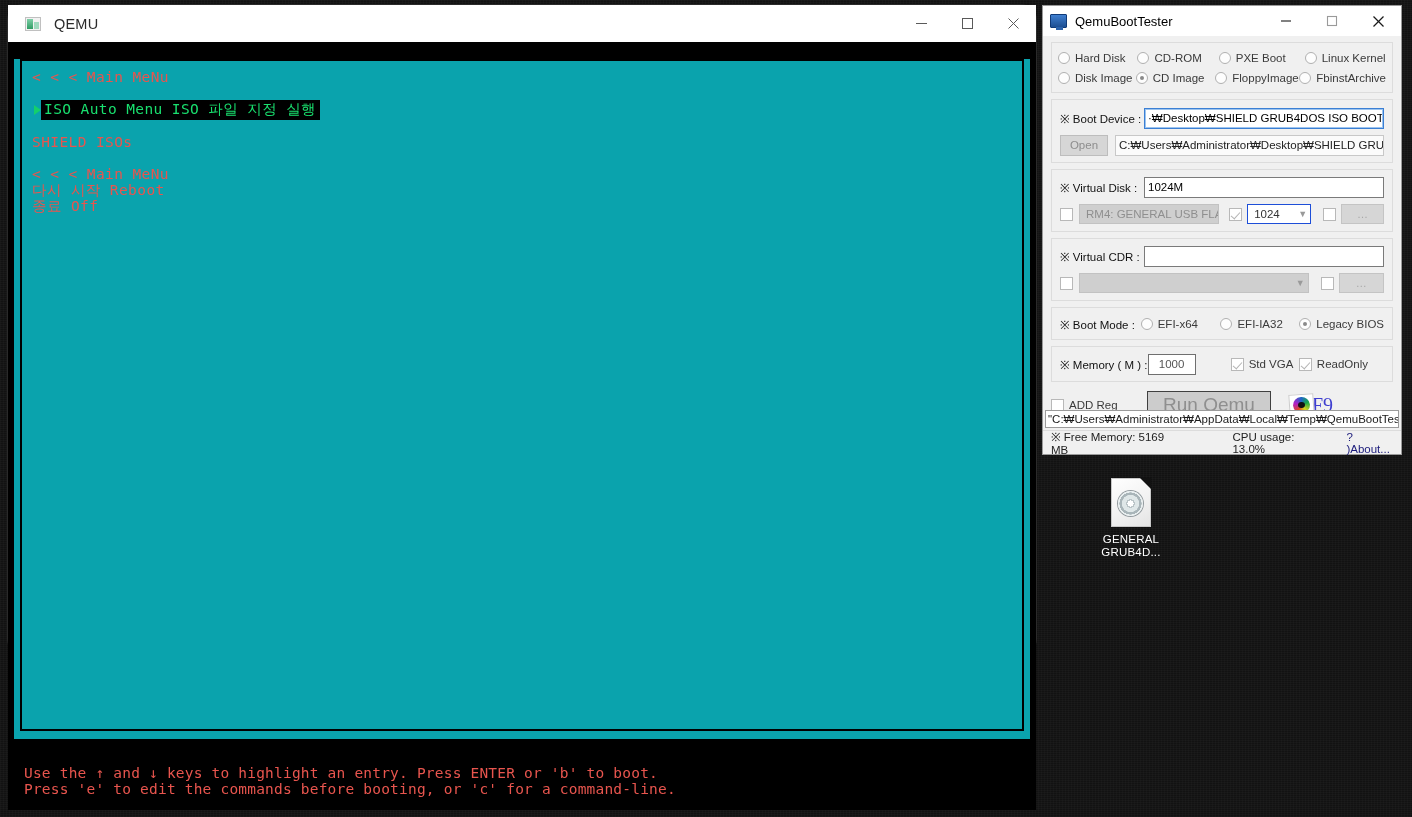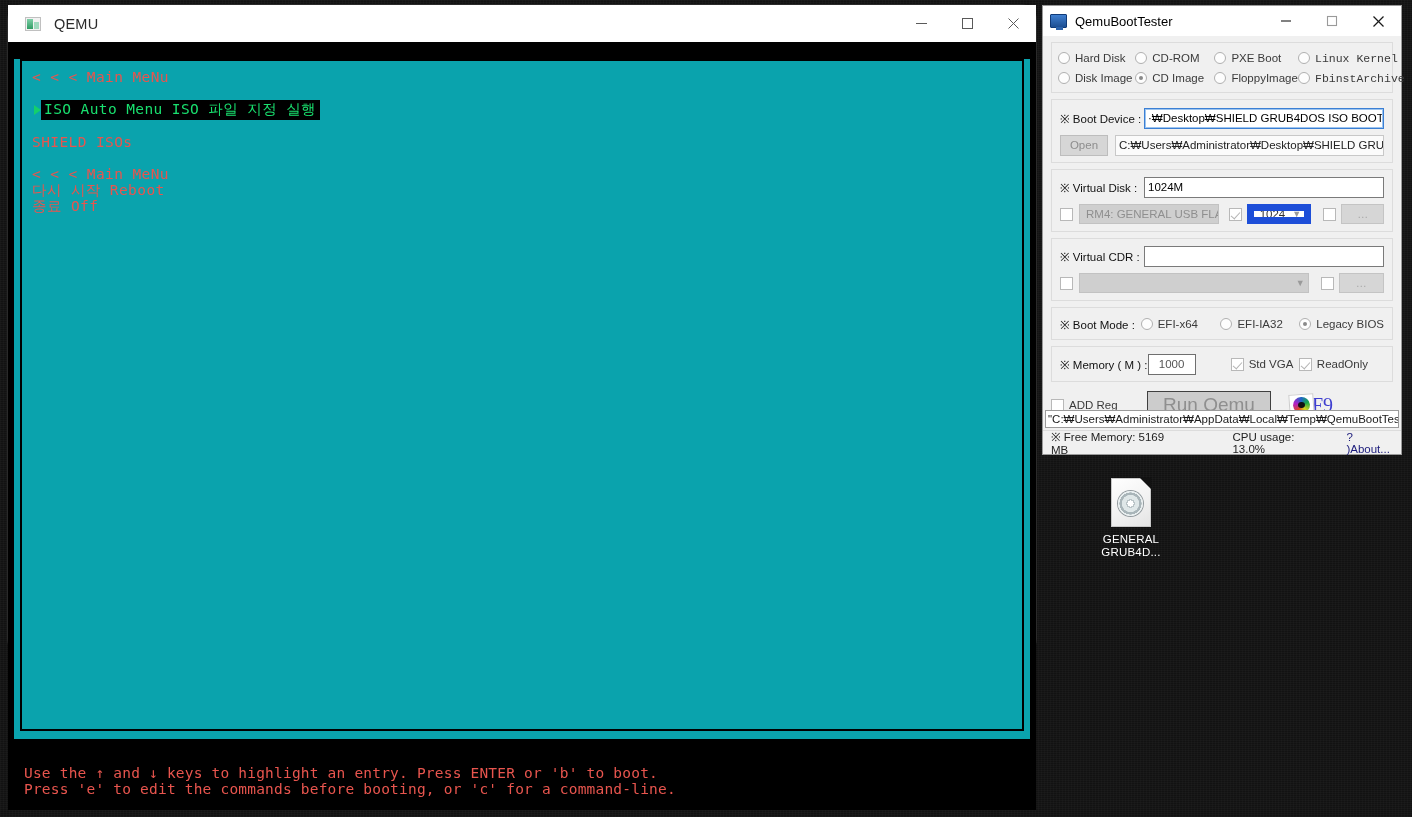--- a/index.html
+++ b/index.html
@@ -241,21 +241,21 @@
     border: 1px solid #dcdcdc;
     background: #f0f0f0;
     box-sizing: border-box;
   }
   #group-devices { margin-top: 6px; padding: 5px 6px 4px 6px; }
   .radio-row { display: flex; align-items: center; height: 20px; }
   .radio-cell { display:flex; align-items:center; }
   .radio-cell.c1 { width: 86px; }
   .radio-cell.c2 { width: 88px; }
   .radio-cell.c3 { width: 93px; text-align: center; }
-  .radio-cell.c4 { width: 88px; font-family: Liberation Mono, monospace; }
+  .radio-cell.c4 { width: 88px; }
   .radio {
     width: 12px; height: 12px;
     border-radius: 50%;
     border: 1px solid #b0b0b0;
     background: #fdfdfd;
     box-sizing: border-box;
     margin-right: 5px;
     flex: 0 0 auto;
     position: relative;
   }
@@ -304,21 +304,21 @@
     background:#cfcfcf;
     border:1px solid #c2c2c2;
     box-sizing:border-box;
     display:flex; align-items:center; justify-content:space-between;
     padding:0 3px 0 6px;
     color:#8f8f8f;
     font-size:11.5px;
     overflow:hidden;
     white-space:nowrap;
   }
-  .combo.white { background:#ffffff; border:7px solid #1d4ed8; color:#333;align-items:center; }
+  .combo.white { background:#ffffff; border:1px solid #1d4ed8; color:#333;align-items:center; }
   .combo.empty { background:#cfcfcf; }
   .chev { color:#9a9a9a; font-size:9px; margin-left:4px; }
   .checkbox {
     width:13px; height:13px;
     background:#ffffff;
     border:1px solid #b8b8b8;
     box-sizing:border-box;
     position:relative;
     flex:0 0 auto;
   }

